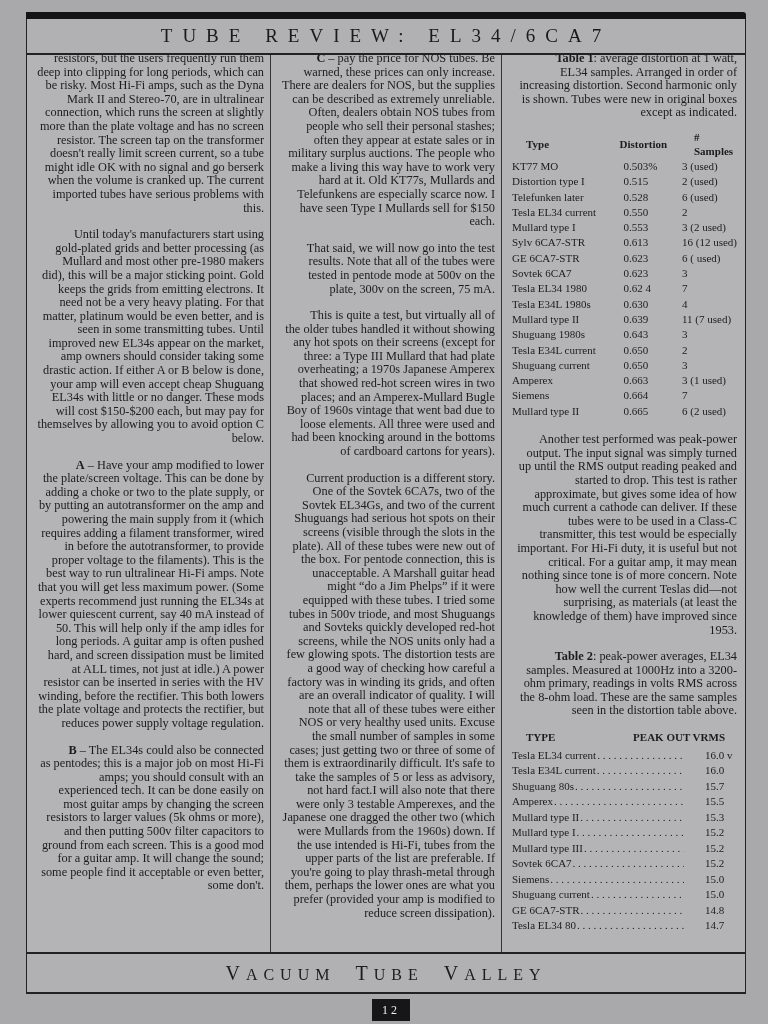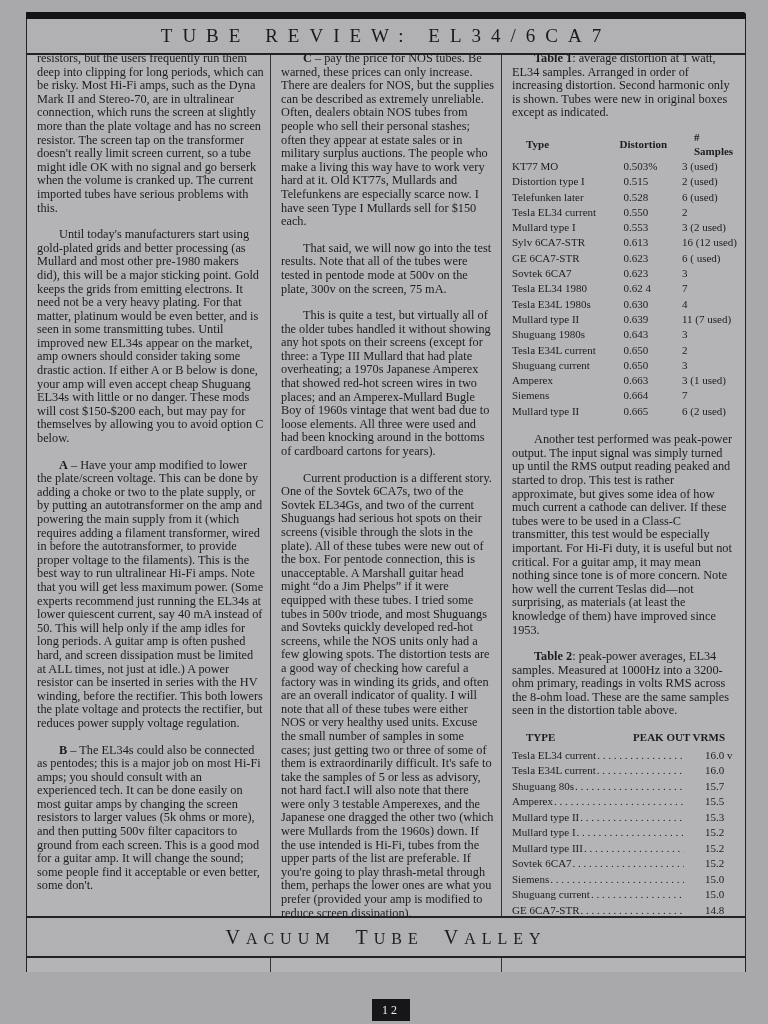--- a/index.html
+++ b/index.html
@@ -6,36 +6,36 @@
   body{width:768px;height:1024px;background:#a9a9ab;font-family:"Liberation Serif","DejaVu Serif",serif;color:#1c1c1e;position:relative;overflow:hidden;}
   .page{position:absolute;left:26px;top:12px;width:764px;height:980px;}
   .topbar{position:absolute;left:0;top:0;width:720px;height:7px;background:#141416;border-top-right-radius:3px;}
   .header{position:absolute;left:0;top:7px;width:718px;height:34px;border-left:1px solid #222;border-right:1px solid #222;border-bottom:2px solid #222;background:#b1b1b3;display:flex;align-items:center;justify-content:center;}
   .header-title{font-size:19px;letter-spacing:10px;font-weight:normal;color:#1a1a1a;text-transform:uppercase;}
   .cols{position:absolute;left:0;top:43px;width:718px;height:917px;border-left:1px solid #222;border-right:1px solid #222;display:flex;background:#b4b4b6;}
   .col{box-sizing:border-box;padding:0 6px 0 10px;font-size:12.3px;line-height:13.6px;overflow:hidden;}
   .col1{width:244px;border-right:1px solid #333;}
   .col2{width:231px;border-right:1px solid #333;padding-left:10px;}
   .col3{width:243px;padding-left:10px;padding-right:8px;}
-  p{margin:0 0 13px 0;text-align:left;}
+  p{margin:0 0 13px 0;text-align:right;}
   p.ind{text-indent:22px;}
   p.first{margin-top:-3px;}
   b{font-weight:bold;}
   table.t1{width:100%;border-collapse:collapse;font-size:11px;margin-top:-2px;margin-bottom:14px;}
   table.t1 th{font-weight:bold;text-align:left;padding:0 0 1px 0;font-size:11px;}
   table.t1 td{padding:0;height:15.3px;white-space:nowrap;}
   table.t1 .c1{width:96px;}
   table.t1 .c2{width:60px;}
   .t2head{display:flex;justify-content:space-between;font-weight:bold;font-size:11px;padding:0 12px 0 14px;margin-bottom:3px;}
   .t2row{display:flex;font-size:11px;height:15.5px;align-items:center;}
   .t2row .name{white-space:nowrap;}
   .t2row .dots{flex:1;overflow:hidden;white-space:nowrap;letter-spacing:2px;margin:0 1px;}
   .t2row .dots::before{content:". . . . . . . . . . . . . . . . . . . . . . . . . . . . . . . . . . . . . . . . . . . . . . . . . . . . . . . . . . . . . . . . .";letter-spacing:0;}
   .t2row .val{white-space:nowrap;width:32px;margin-left:20px;}
-  .footer{position:absolute;left:0;top:904px;width:718px;height:38px;border:1px solid #222;border-top:2px solid #222;border-bottom:2px solid #222;background:#b1b1b3;display:flex;align-items:center;justify-content:center;}
+  .footer{position:absolute;left:0;top:940px;width:718px;height:38px;border:1px solid #222;border-top:2px solid #222;border-bottom:2px solid #222;background:#b1b1b3;display:flex;align-items:center;justify-content:center;}
   .footer-title{font-size:16px;letter-spacing:6px;text-transform:uppercase;}
   .footer-title .big{font-size:20px;}
   .pagenum{position:absolute;left:372px;top:999px;width:38px;height:22px;background:#161618;color:#eee;font-size:12px;display:flex;align-items:center;justify-content:center;letter-spacing:3px;}
 </style>
 </head>
 <body>
 
 <div class="page">
   <div class="topbar"></div>
   <div class="header">

